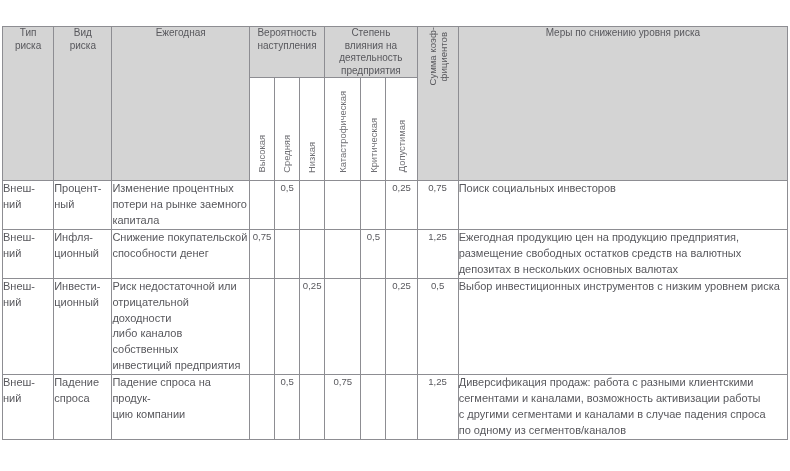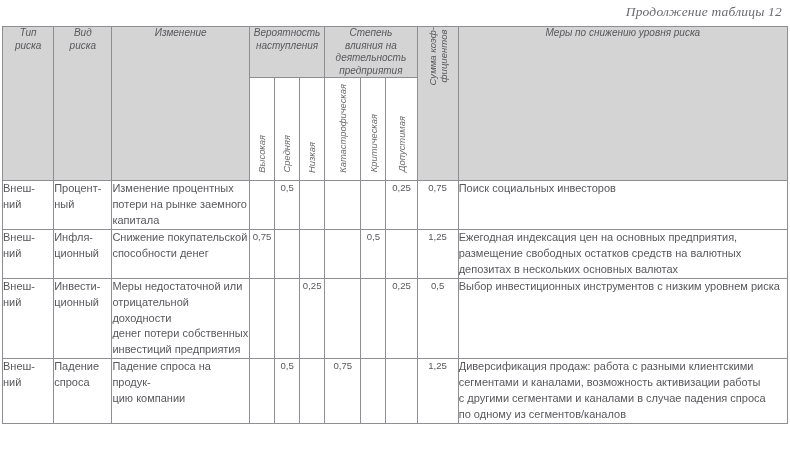--- a/index.html
+++ b/index.html
@@ -48,21 +48,20 @@
     color: #58585d;
     font-weight: normal;
   }
   thead th {
     background: #d4d4d4;
     text-align: center;
     vertical-align: middle;
     font-size: 10px;
     line-height: 1.25;
     padding: 3px 2px;
-    font-style: italic;
   }
   .vrot {
     writing-mode: vertical-rl;
     transform: rotate(180deg);
     white-space: nowrap;
     font-size: 9.6px;
     line-height: 1;
     display: inline-block;
   }
   th.sum-head {
@@ -109,21 +108,20 @@
   }
   td.desc-cell { padding-left: 6px; margin-top: 20px; }
   td.measure-cell { padding-left: 6px; margin-top: 24px; }
   .cellline { display: block; }
 </style>
 </head>
 <body>
 
 <div class="page">
 
-  <div class="continuation">Продолжение таблицы 12</div>
 
   <table class="risk-table">
     <colgroup>
       <col style="width:51px">
       <col style="width:58px">
       <col style="width:137px">
       <col style="width:25px">
       <col style="width:25px">
       <col style="width:25px">
       <col style="width:36px">
@@ -135,21 +133,21 @@
     <thead>
       <tr>
         <th rowspan="2">
           <span class="cellline">Тип</span>
           <span class="cellline">риска</span>
         </th>
         <th rowspan="2">
           <span class="cellline">Вид</span>
           <span class="cellline">риска</span>
         </th>
-        <th rowspan="2">Изменение</th>
+        <th rowspan="2">Ежегодная</th>
         <th colspan="3">
           <span class="cellline">Вероятность</span>
           <span class="cellline">наступления</span>
         </th>
         <th colspan="3">
           <span class="cellline">Степень</span>
           <span class="cellline">влияния на</span>
           <span class="cellline">деятельность</span>
           <span class="cellline">предприятия</span>
         </th>
@@ -209,39 +207,39 @@
           <span class="cellline">способности денег</span>
         </td>
         <td class="num">0,75</td>
         <td class="num"></td>
         <td class="num"></td>
         <td class="num"></td>
         <td class="num">0,5</td>
         <td class="num"></td>
         <td class="sum-cell">1,25</td>
         <td class="measure-cell">
-          <span class="cellline">Ежегодная индексация цен на основных предприятия,</span>
+          <span class="cellline">Ежегодная продукцию цен на продукцию предприятия,</span>
           <span class="cellline">размещение свободных остатков средств на валютных</span>
           <span class="cellline">депозитах в нескольких основных валютах</span>
         </td>
       </tr>
 
       <tr>
         <td class="type-cell">
           <span class="cellline">Внеш-</span>
           <span class="cellline">ний</span>
         </td>
         <td class="kind-cell">
           <span class="cellline">Инвести-</span>
           <span class="cellline">ционный</span>
         </td>
         <td class="desc-cell">
-          <span class="cellline">Меры недостаточной или</span>
+          <span class="cellline">Риск недостаточной или</span>
           <span class="cellline">отрицательной доходности</span>
-          <span class="cellline">денег потери собственных</span>
+          <span class="cellline">либо каналов собственных</span>
           <span class="cellline">инвестиций предприятия</span>
         </td>
         <td class="num"></td>
         <td class="num"></td>
         <td class="num">0,25</td>
         <td class="num"></td>
         <td class="num"></td>
         <td class="num">0,25</td>
         <td class="sum-cell">0,5</td>
         <td class="measure-cell">

